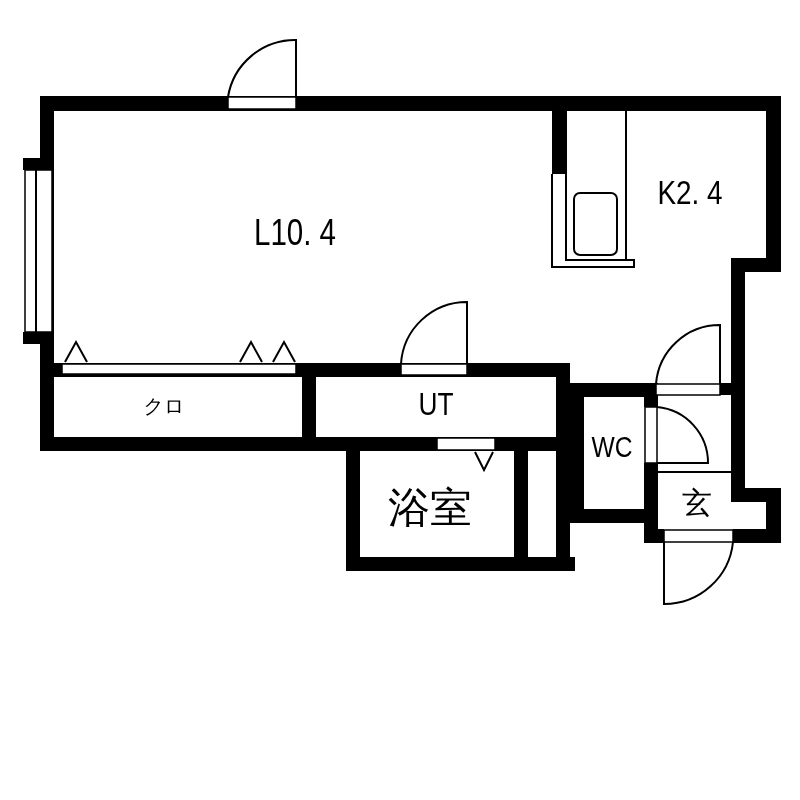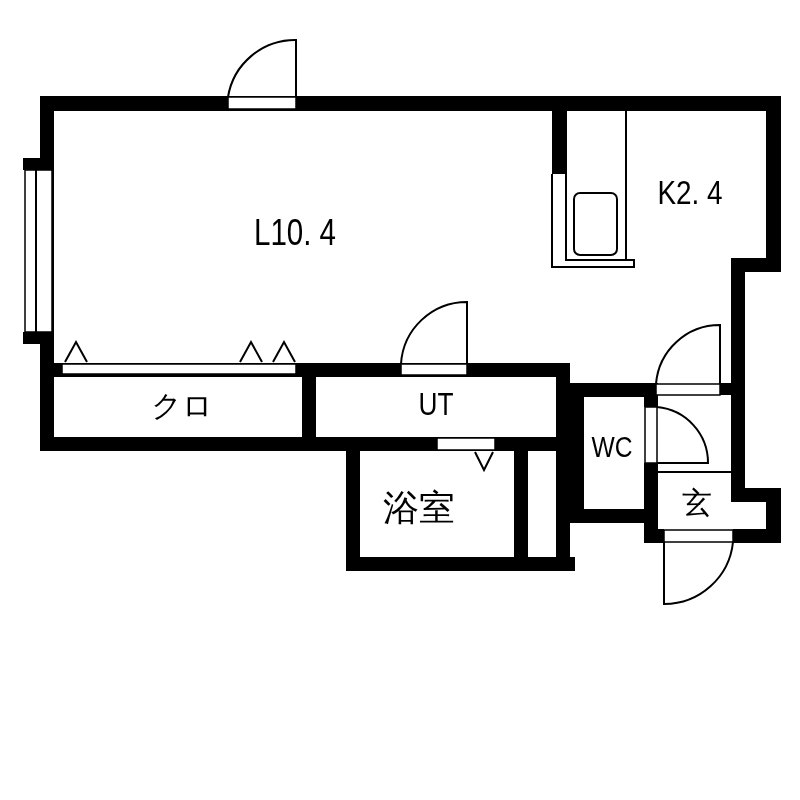--- a/index.html
+++ b/index.html
@@ -111,17 +111,17 @@
 
   <g>
     <rect class="opening" x="664" y="530" width="69" height="12"></rect>
     <path class="thin" d="M664 542 L664 604 A69 69 0 0 0 733 542"></path>
     <rect class="opening" x="733" y="502" width="33" height="27" style="stroke:none"></rect>
   </g>
 </svg>
 
 <div class="label latin" style="left:295px;top:233px;font-size:36px;">L10. 4</div>
 <div class="label latin" style="left:690px;top:192px;font-size:34px;">K2. 4</div>
-<div class="label" style="left:182px;top:406px;font-size:30px;text-align:right;">クロ</div>
+<div class="label" style="left:164px;top:406px;font-size:20px;text-align:right;">クロ</div>
 <div class="label latin" style="left:436px;top:404px;font-size:32px;">UT</div>
 <div class="label latin" style="left:612px;top:447px;font-size:30px;">WC</div>
-<div class="label" style="left:419px;top:508px;font-size:36px;">浴室</div>
+<div class="label" style="left:430px;top:508px;font-size:42px;">浴室</div>
 <div class="label" style="left:697px;top:503px;font-size:30px;">玄</div>
 
 </body></html>

